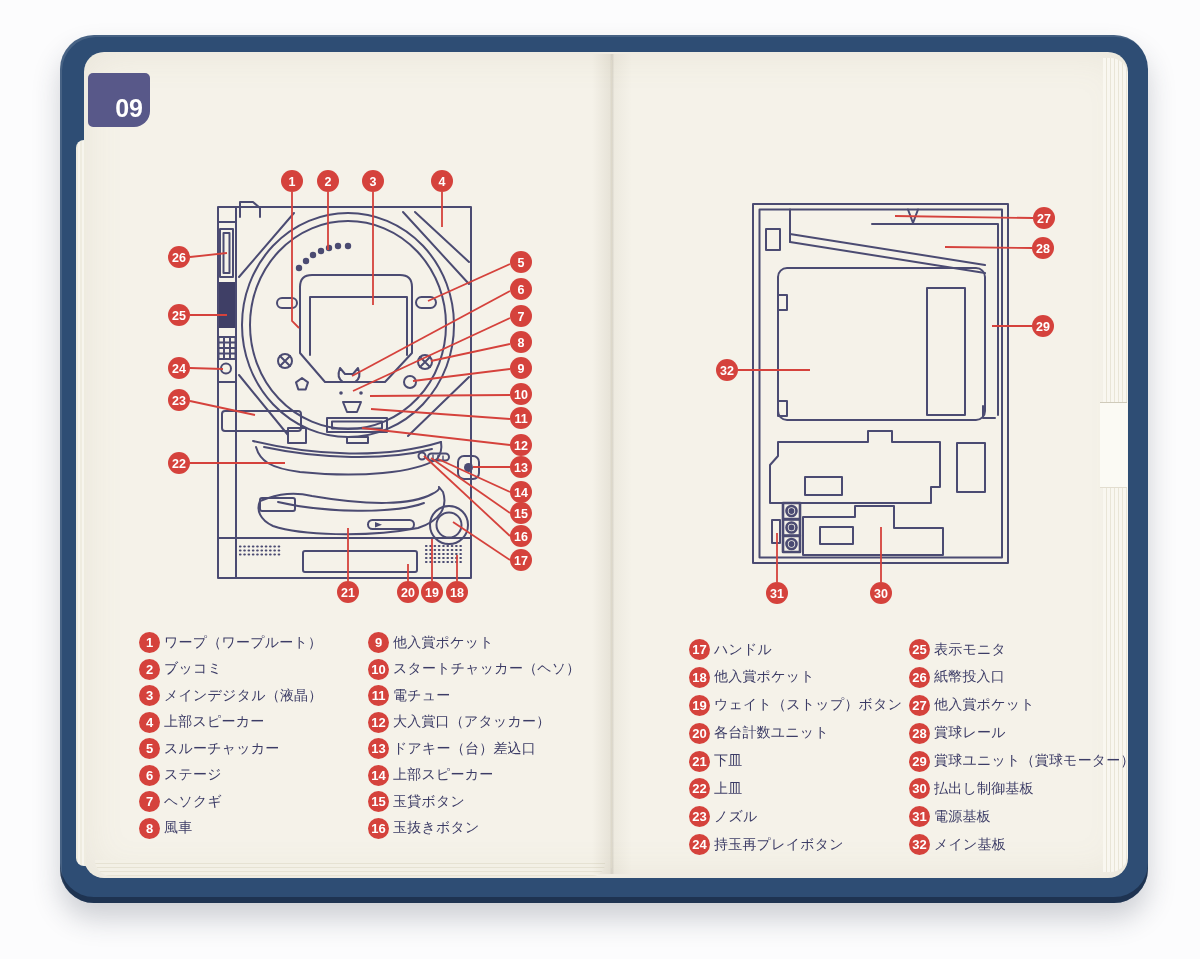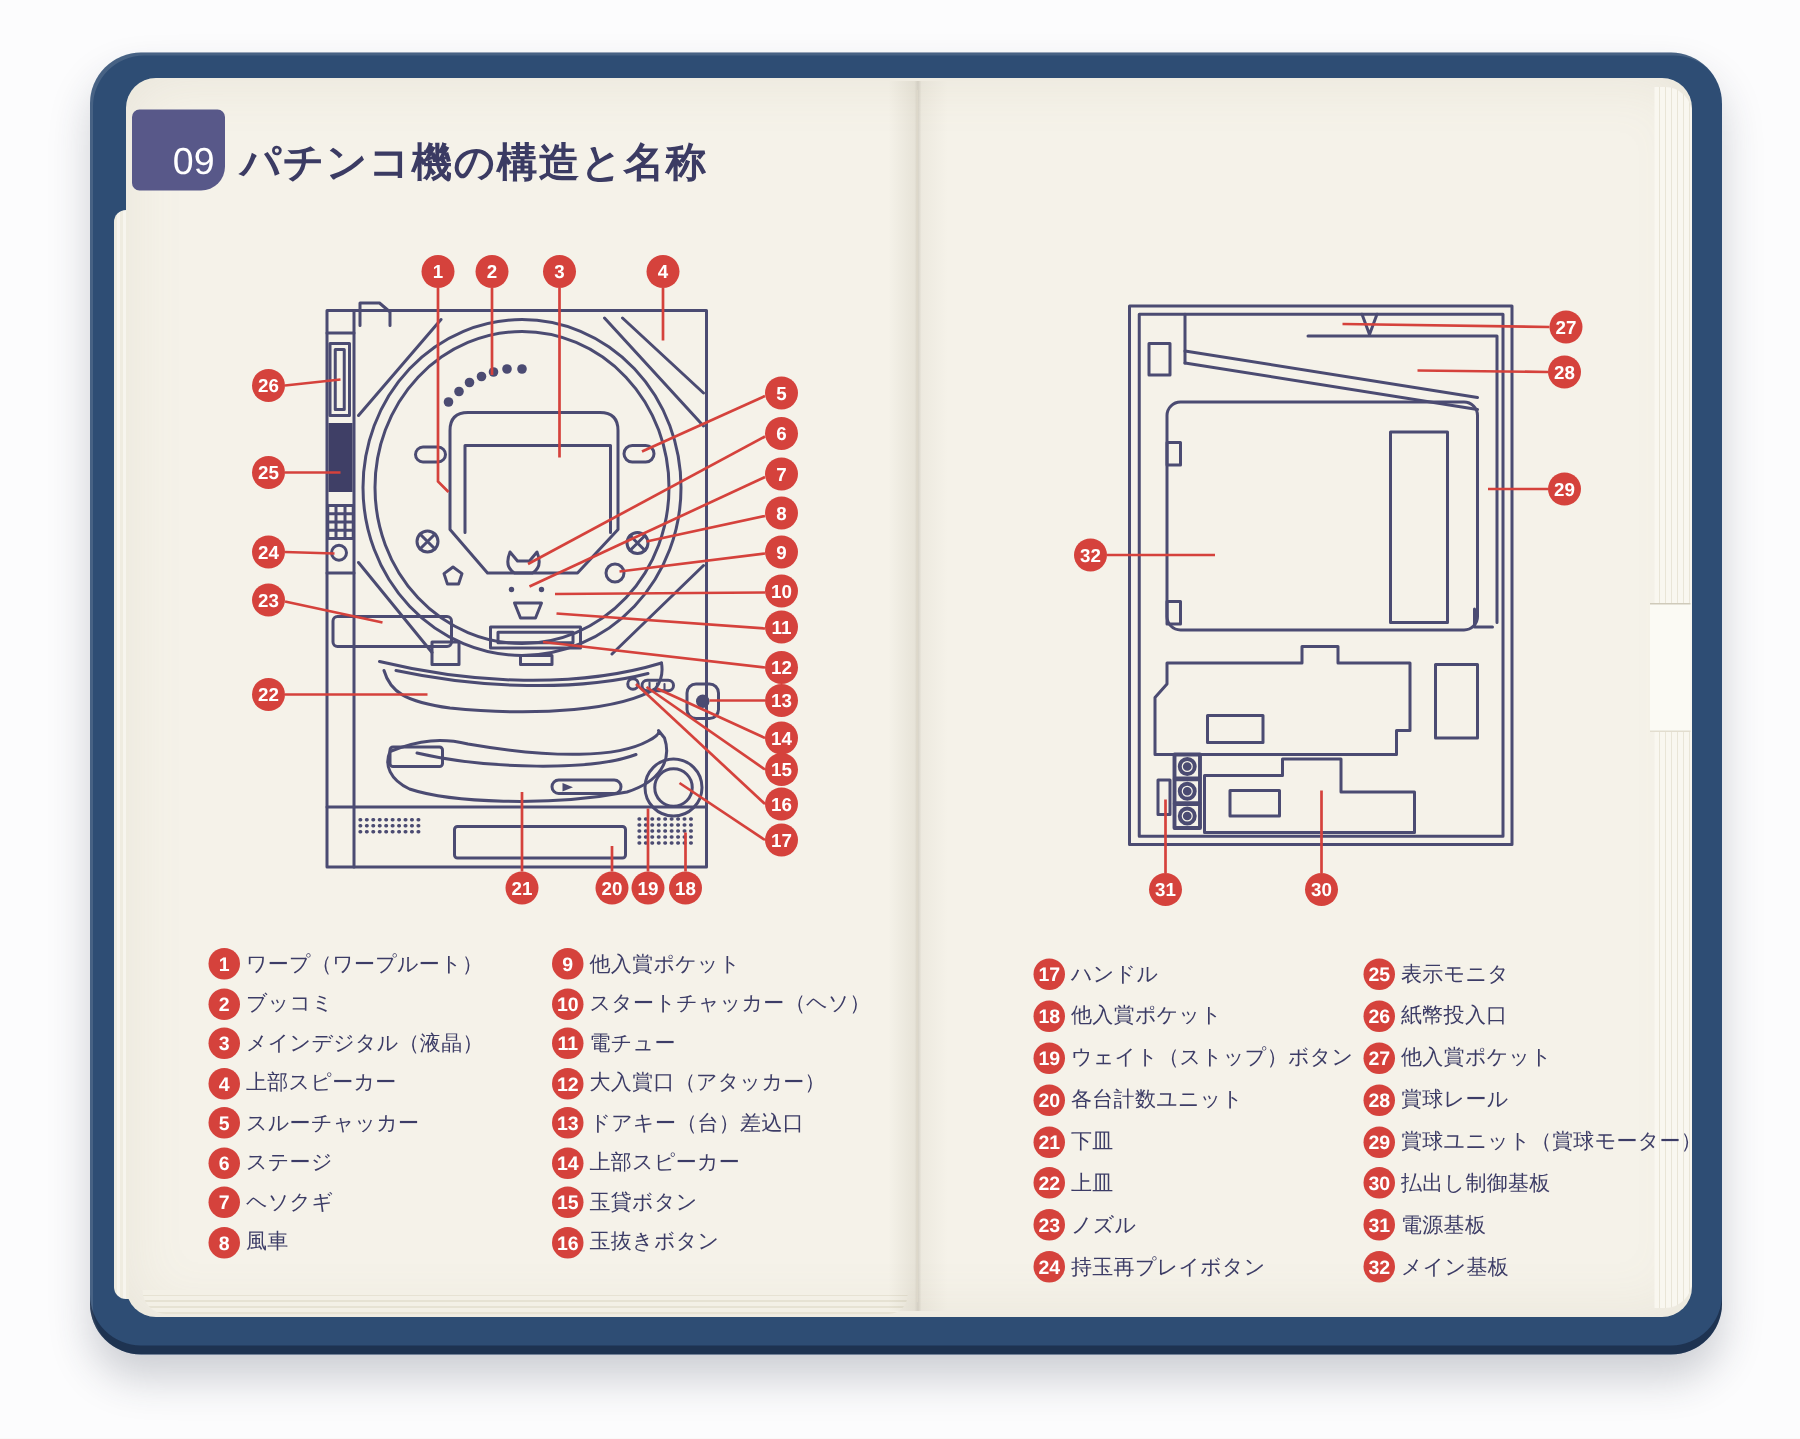--- a/index.html
+++ b/index.html
@@ -22,21 +22,21 @@
   .edge-left{position:absolute;left:76px;top:140px;width:10px;height:726px;
           background:repeating-linear-gradient(90deg,#efece0 0 2px,#f7f5ee 2px 4px);
           border-radius:8px 0 0 8px;}
   .spine{position:absolute;left:592px;top:54px;width:40px;height:820px;
           background:linear-gradient(90deg,rgba(0,0,0,0) 0%,rgba(110,100,70,.10) 44%,rgba(80,70,50,.18) 50%,rgba(110,100,70,.06) 56%,rgba(0,0,0,0) 100%);}
   .spine-line{position:absolute;left:611px;top:60px;width:1px;height:808px;background:#ddd8ca;}
   .section-badge{position:absolute;left:88px;top:73px;width:62px;height:54px;
           background:#585889;border-radius:5px 5px 16px 5px;
           display:flex;align-items:flex-end;justify-content:flex-end;
           padding:0 7px 4px 4px;box-sizing:border-box;
-          color:#ffffff;font-size:25px;font-weight:400;}
+          color:#ffffff;font-size:25px;font-weight:700;}
   .page-title{position:absolute;left:160px;top:90px;
           font-size:27px;font-weight:800;color:#3b3b63;letter-spacing:1px;}
   svg.diagram{position:absolute;}
   #front-svg{left:160px;top:165px;}
   #back-svg{left:690px;top:165px;}
   .legend-col{position:absolute;}
   .legend-row{display:flex;align-items:center;height:21px;}
   .col-a .legend-row{margin-bottom:5.5px;}
   .col-b .legend-row{margin-bottom:6.9px;}
   .legend-badge{flex:none;width:21px;height:21px;border-radius:50%;
@@ -55,21 +55,20 @@
   <div class="edge-right"></div>
   <div class="edge-tab"></div>
   <div class="edge-bottom"></div>
   <div class="edge-left"></div>
   <div class="spine"></div>
   <div class="spine-line"></div>
 
   <div class="section-badge">
     <span>09</span>
   </div>
-  <div class="page-title">パチンコ機の構造と名称</div>
 
   <svg id="front-svg" class="diagram" width="380" height="445" viewBox="0 0 380 445">
     <g stroke="#4b4b72" stroke-width="2" fill="none" stroke-linejoin="round" stroke-linecap="round">
       <rect x="58" y="42" width="253" height="371"></rect>
       <line x1="76" y1="42" x2="76" y2="413"></line>
       <path d="M80,52 V37 h13 l7,6 v9"></path>
       <line x1="58" y1="57" x2="76" y2="57"></line>
       <rect x="60" y="64" width="13" height="48"></rect>
       <rect x="63.5" y="68" width="6" height="40"></rect>
       <rect x="59" y="117" width="16" height="46" fill="#3f3f66" stroke="none"></rect>

